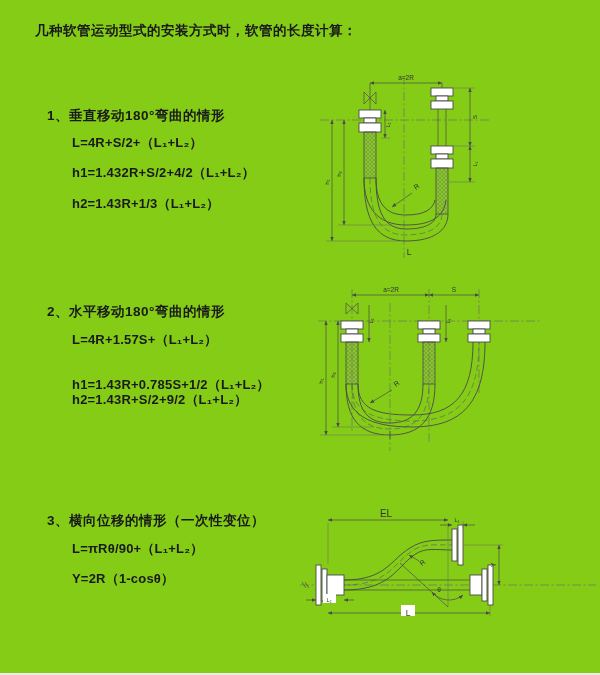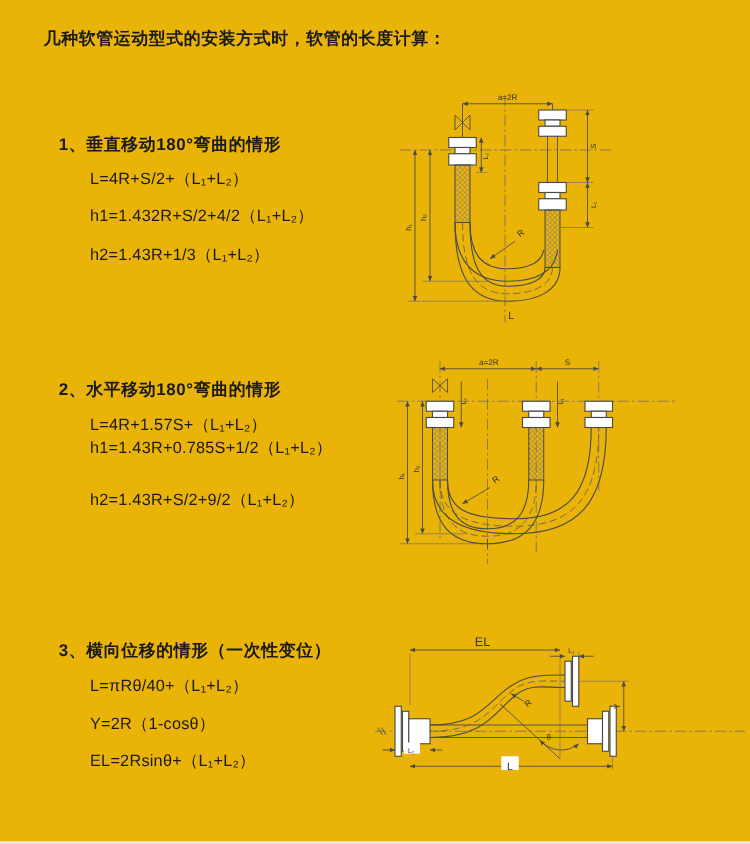--- a/index.html
+++ b/index.html
@@ -1,30 +1,30 @@
 <!DOCTYPE html>
 <html><head>
 <meta charset="utf-8">
 <style>
   html,body{margin:0;padding:0;background:#fff;}
   .page{
-    position:relative;width:600px;height:675px;background:#eab308;overflow:hidden;
+    position:relative;width:600px;height:675px;background:#84cc16;overflow:hidden;
     font-family:"Liberation Sans","DejaVu Sans",sans-serif;color:#1a1a1a;
     border-bottom:2px solid #ececec;box-sizing:border-box;
   }
   .doc-title{
     position:absolute;left:35px;top:22px;font-size:13.5px;font-weight:bold;
     letter-spacing:.5px;white-space:nowrap;
   }
   .sec-heading{
     position:absolute;left:47px;font-size:13.5px;font-weight:bold;
     letter-spacing:.5px;white-space:nowrap;
   }
   .formula{
-    position:absolute;left:72px;font-size:13px;letter-spacing:.2px;white-space:nowrap;
+    position:absolute;left:72px;font-size:13px;letter-spacing:.2px;white-space:nowrap;font-weight:bold;
   }
   .diagram{position:absolute;}
   svg{display:block;}
   svg text{font-family:"Liberation Sans","DejaVu Sans",sans-serif;fill:#333;}
   .thin{stroke:#4a4a4a;stroke-width:.7;fill:none;}
   .xthin{stroke:#6a6a6a;stroke-width:.5;fill:none;}
   .cl{stroke:#6a6a6a;stroke-width:.6;fill:none;stroke-dasharray:9 2.5 2 2.5;}
   .hose{stroke:#4a4a4a;stroke-width:.9;fill:none;}
   .hosed{stroke:#5a5a5a;stroke-width:.6;fill:none;stroke-dasharray:6 3;}
   .fit{stroke:#4a4a4a;stroke-width:.9;fill:#ffffff;}
@@ -36,27 +36,26 @@
 
   <div class="doc-title">几种软管运动型式的安装方式时，软管的长度计算：</div>
 
   <div class="sec-heading" style="top:107px">1、垂直移动180°弯曲的情形</div>
   <div class="formula" style="top:134px">L=4R+S/2+（L₁+L₂）</div>
   <div class="formula" style="top:164px">h1=1.432R+S/2+4/2（L₁+L₂）</div>
   <div class="formula" style="top:195px">h2=1.43R+1/3（L₁+L₂）</div>
 
   <div class="sec-heading" style="top:303px">2、水平移动180°弯曲的情形</div>
   <div class="formula" style="top:331px">L=4R+1.57S+（L₁+L₂）</div>
-  <div class="formula" style="top:349px">h1=1.43R+0.785S+1/2（L₁+L₂）</div>
+  <div class="formula" style="top:376px">h1=1.43R+0.785S+1/2（L₁+L₂）</div>
   <div class="formula" style="top:391px">h2=1.43R+S/2+9/2（L₁+L₂）</div>
 
   <div class="sec-heading" style="top:512px">3、横向位移的情形（一次性变位）</div>
-  <div class="formula" style="top:540px">L=πRθ/40+（L₁+L₂）</div>
+  <div class="formula" style="top:540px">L=πRθ/90+（L₁+L₂）</div>
   <div class="formula" style="top:570px">Y=2R（1-cosθ）</div>
-  <div class="formula" style="top:600px">EL=2Rsinθ+（L₁+L₂）</div>
 
   <div class="diagram" style="left:312px;top:70px;width:185px;height:192px">
     <svg width="185" height="192" viewBox="0 0 185 192">
       <defs>
         <marker id="d1a" viewBox="0 0 8 8" refX="7" refY="4" markerWidth="7" markerHeight="7" orient="auto-start-reverse">
           <path d="M0,1 L7,4 L0,7 z" fill="#4a4a4a"></path>
         </marker>
         <pattern id="d1h" patternUnits="userSpaceOnUse" width="4" height="4">
           <path d="M0,0 l4,4 M4,0 l-4,4" stroke="#7a7a7a" stroke-width=".5"></path>
         </pattern>

